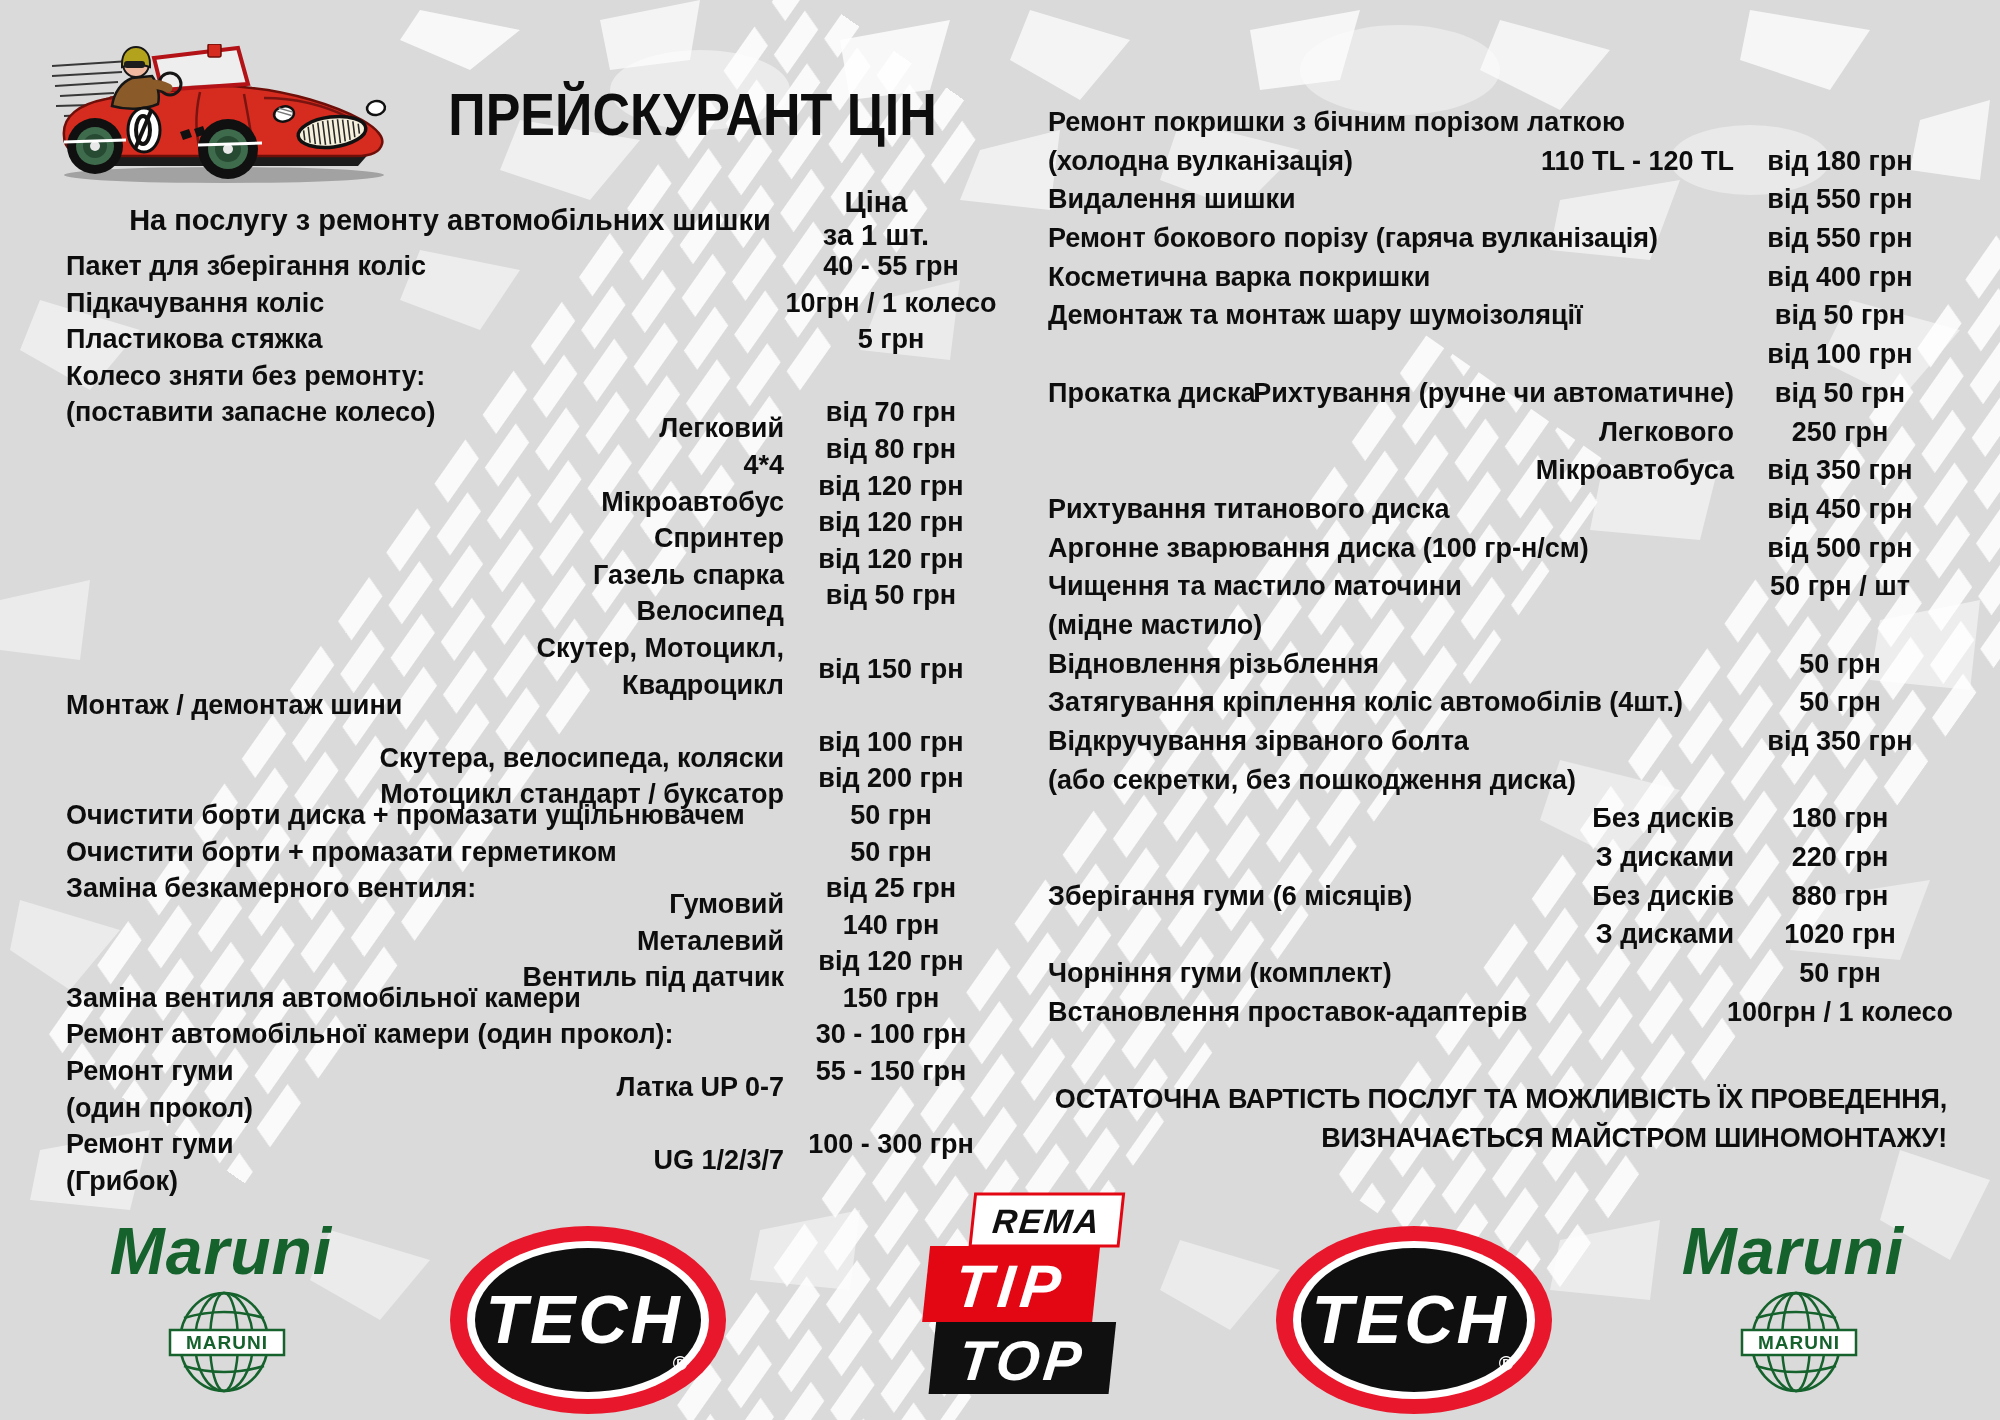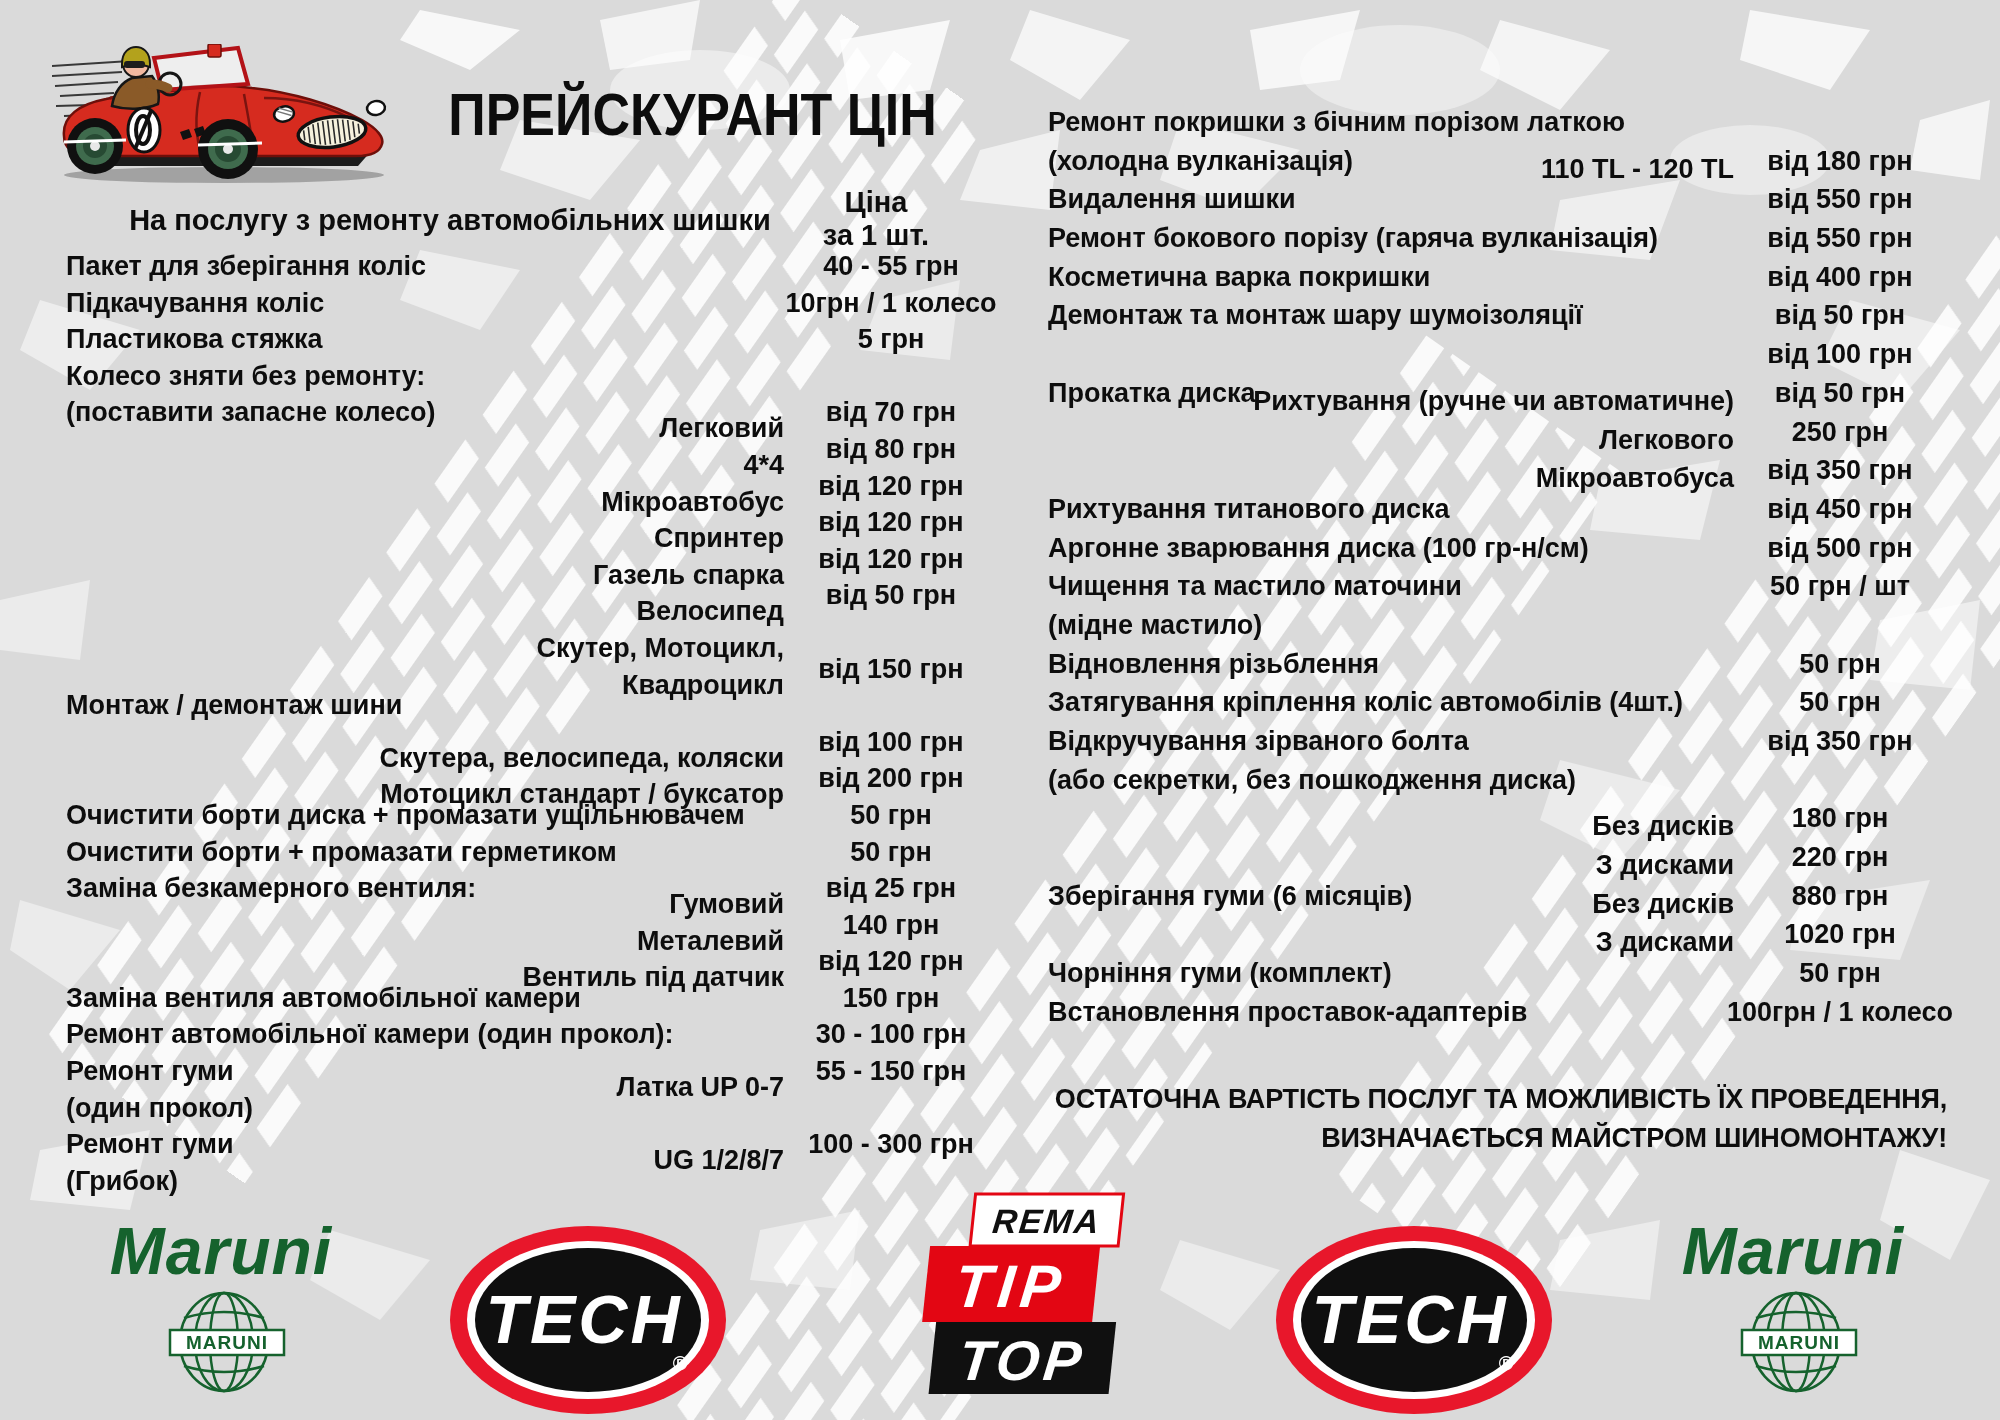--- a/index.html
+++ b/index.html
@@ -21,21 +21,21 @@
 
   .col{position:absolute;}
   .col-left{left:66px;top:248px;width:922px;}
   .col-right{left:1048px;top:103px;width:900px;}
   .row{position:relative;font-weight:700;font-size:27px;white-space:nowrap;}
   .col-left  .row{height:36.6px;line-height:36.6px;}
   .col-right .row{height:38.7px;line-height:38.7px;}
   .row .label{position:absolute;left:0;top:0;}
   .col-left  .row .sub{position:absolute;right:204px;top:16px;}
   .col-left  .row .price{position:absolute;left:700px;width:250px;top:0;text-align:center;}
-  .col-right .row .sub{position:absolute;right:214px;top:0;margin-top:8px;}
+  .col-right .row .sub{position:absolute;right:214px;top:0;}
   .col-right .row .price{position:absolute;left:667px;width:250px;top:0;text-align:center;}
 
   .note{position:absolute;left:1027px;top:1080px;width:920px;text-align:right;
         font-size:27px;font-weight:800;line-height:38.5px;letter-spacing:-0.2px;white-space:nowrap;}
 
   .logo{position:absolute;}
 </style>
 </head>
 <body>
 
@@ -285,21 +285,21 @@
           <span class="sub">Латка UP 0-7</span>
           <span class="price">55 - 150 грн</span>
         </div>
         <div class="row">
           <span class="label">(один прокол)</span>
           <span class="sub"></span>
           <span class="price"></span>
         </div>
         <div class="row">
           <span class="label">Ремонт гуми</span>
-          <span class="sub">UG 1/2/8/7</span>
+          <span class="sub">UG 1/2/3/7</span>
           <span class="price">100 - 300 грн</span>
         </div>
         <div class="row">
           <span class="label">(Грибок)</span>
           <span class="sub"></span>
           <span class="price"></span>
         </div>
       </div>
     <div class="col col-right" id="right-col">
         <div class="row">

